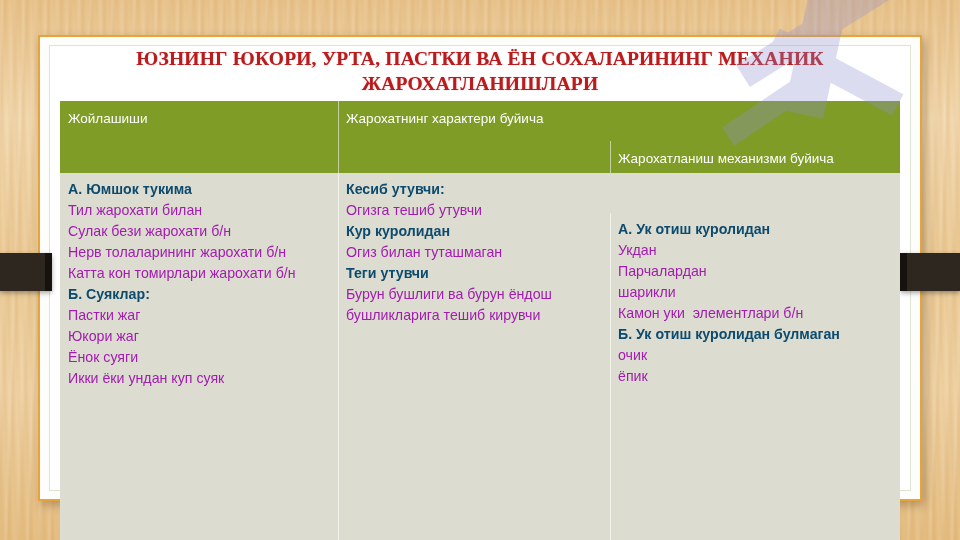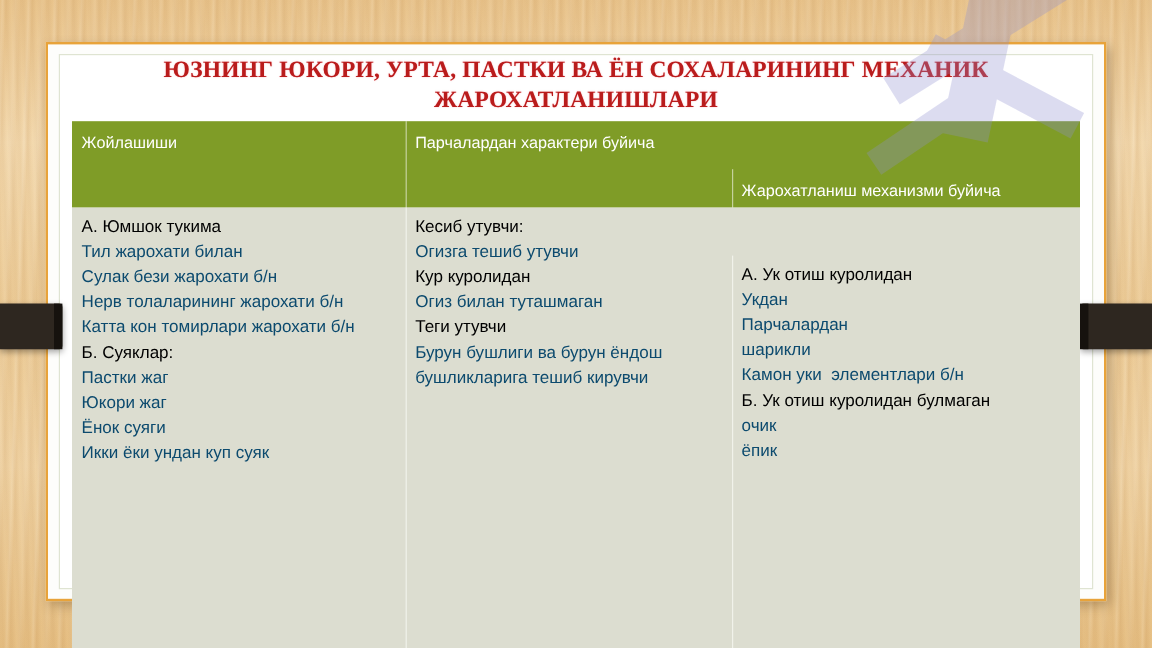--- a/index.html
+++ b/index.html
@@ -90,24 +90,24 @@
   }
   .tbody{display:flex;height:388px;background:#dcddd0;}
   .td{
     padding:6px 6px 0 8px;box-sizing:border-box;position:relative;
   }
   .td:not(:first-child):before{background:#f1f2ea;}
   .col1{width:278px;}
   .col2{width:272px;}
   .col3{width:290px;margin-top:40px;}
   .line{
-    font-size:14.2px;line-height:21px;color:#0c4a6e;
+    font-size:14.2px;line-height:21px;color:#a21caf;
     white-space:pre-wrap;
   }
-  .line.accent{color:#000000;}
+  .line.accent{color:#0c4a6e;font-weight:bold;}
   
   #wm{
     position:absolute;left:60px;top:101px;width:840px;height:440px;
     overflow:hidden;z-index:4;pointer-events:none;
   }
   #wm-text{
     position:absolute;left:20px;top:300px;
     font-family:"DejaVu Sans",sans-serif;
     font-weight:bold;font-size:160px;line-height:1;
     color:rgba(120,126,110,.55);
@@ -151,21 +151,21 @@
 <div id="wm-blue">
   <div class="b b4"></div>
   <div class="b b1"></div>
   <div class="b b2"></div>
   <div class="b b3"></div>
 </div>
 
 <div id="table">
   <div class="thead">
     <div class="th col1">Жойлашиши</div>
-    <div class="th col2">Парчалардан  характери буйича</div>
+    <div class="th col2">Жарохатнинг  характери буйича</div>
     <div class="th col3">Жарохатланиш механизми буйича</div>
   </div>
   <div class="tbody">
     <div class="td col1" id="cell0">
         <div class="line accent">А. Юмшок тукима</div>
         <div class="line">Тил жарохати билан</div>
         <div class="line">Сулак бези жарохати б/н</div>
         <div class="line">Нерв толаларининг жарохати б/н</div>
         <div class="line">Катта кон томирлари жарохати б/н</div>
         <div class="line accent">Б. Суяклар:</div>

